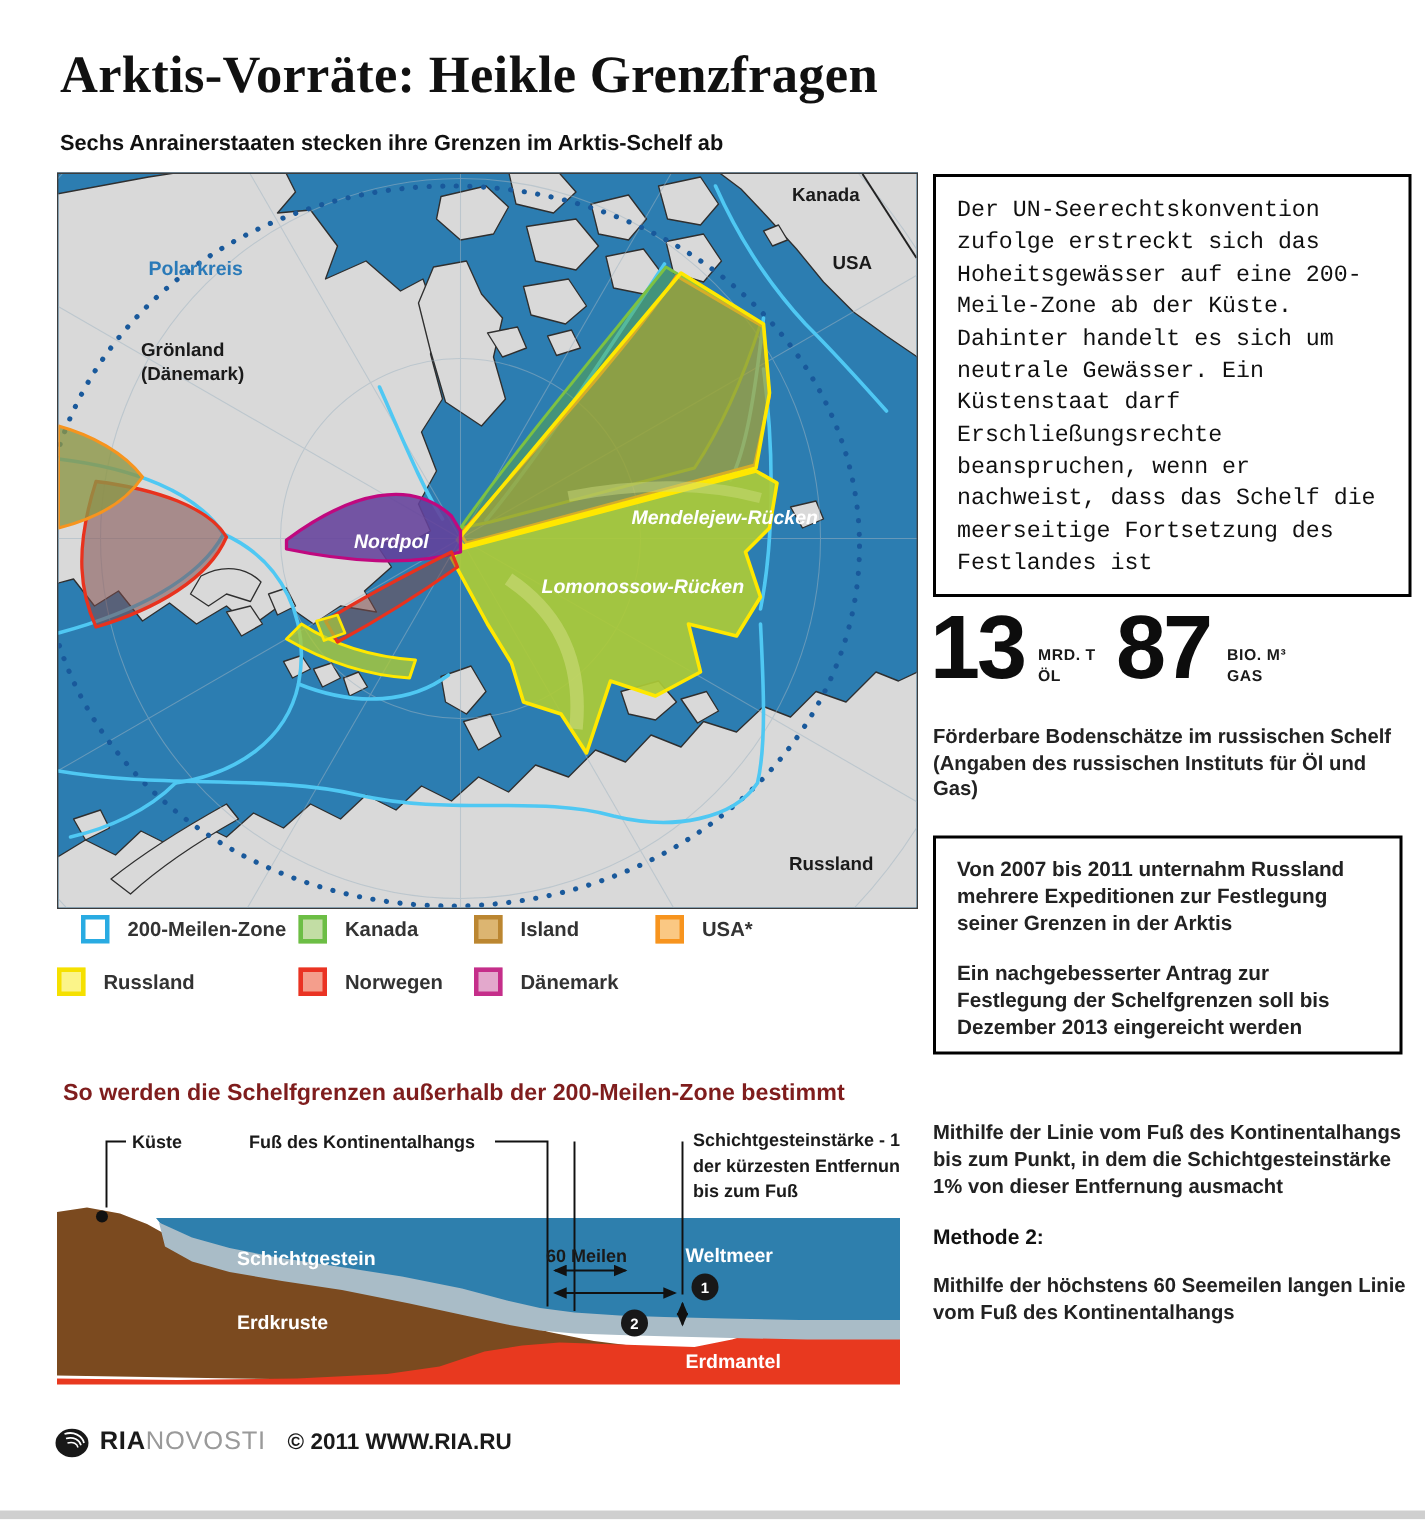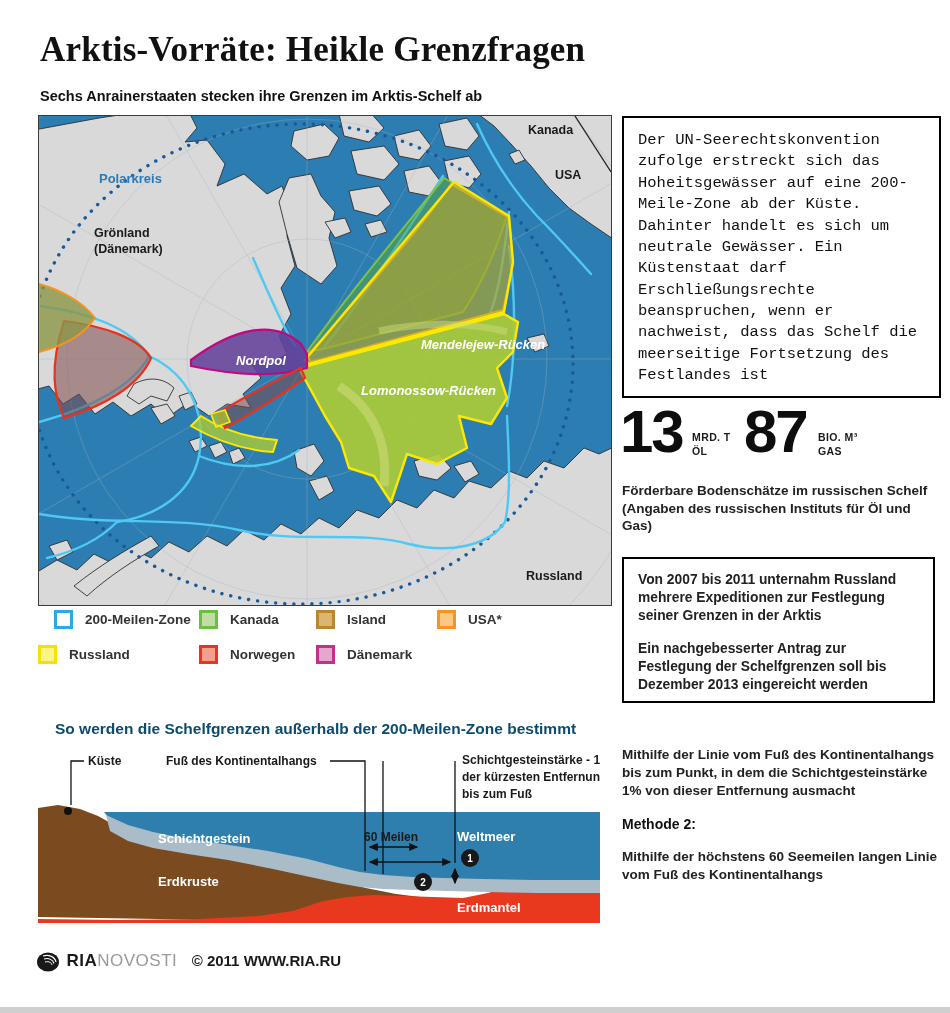--- a/index.html
+++ b/index.html
@@ -30,21 +30,21 @@
   .sw{display:inline-block;width:13px;height:13px;border-width:3px;border-style:solid;vertical-align:middle;}
   .lg-label{display:inline-block;margin-left:12px;font-size:13.5px;font-weight:700;color:#333;vertical-align:middle;}
   .c0{border-color:#29abe2;background:#ffffff;}
   .c1{border-color:#6cbe45;background:#c2dda4;}
   .c2{border-color:#bb8631;background:#dcb571;}
   .c3{border-color:#f7941e;background:#fac883;}
   .c4{border-color:#f5e000;background:#fbf489;}
   .c5{border-color:#ea3323;background:#f49e8c;}
   .c6{border-color:#c52e8a;background:#e3a8cc;}
   #footnote{left:38px;top:678px;width:585px;font-size:13px;font-weight:700;line-height:1.45;color:#222;}
-  #sec2-head{left:55px;top:720px;width:600px;font-size:15.5px;font-weight:700;color:#0c4a6e;}
+  #sec2-head{left:42px;top:720px;width:600px;font-size:15.5px;font-weight:700;color:#7f1d1d;}
   
   #footer{left:36px;top:950px;width:500px;height:30px;}
   .brand-ria{font-size:17px;font-weight:700;letter-spacing:.5px;color:#1a1a1a;}
   .brand-nov{font-size:17px;font-weight:400;letter-spacing:.5px;color:#9a9a9a;}
   .copy{font-size:15px;font-weight:700;margin-left:10px;color:#1a1a1a;}
   #bottombar{left:0;top:1007px;width:950px;height:6px;background:#cfcfcf;}
   
   text{font-family:"Liberation Sans",sans-serif;}
   .m-black{font-size:12.5px;font-weight:700;fill:#1a1a1a;}
   .m-blue{font-size:13px;font-weight:700;fill:#2a7ab8;}

